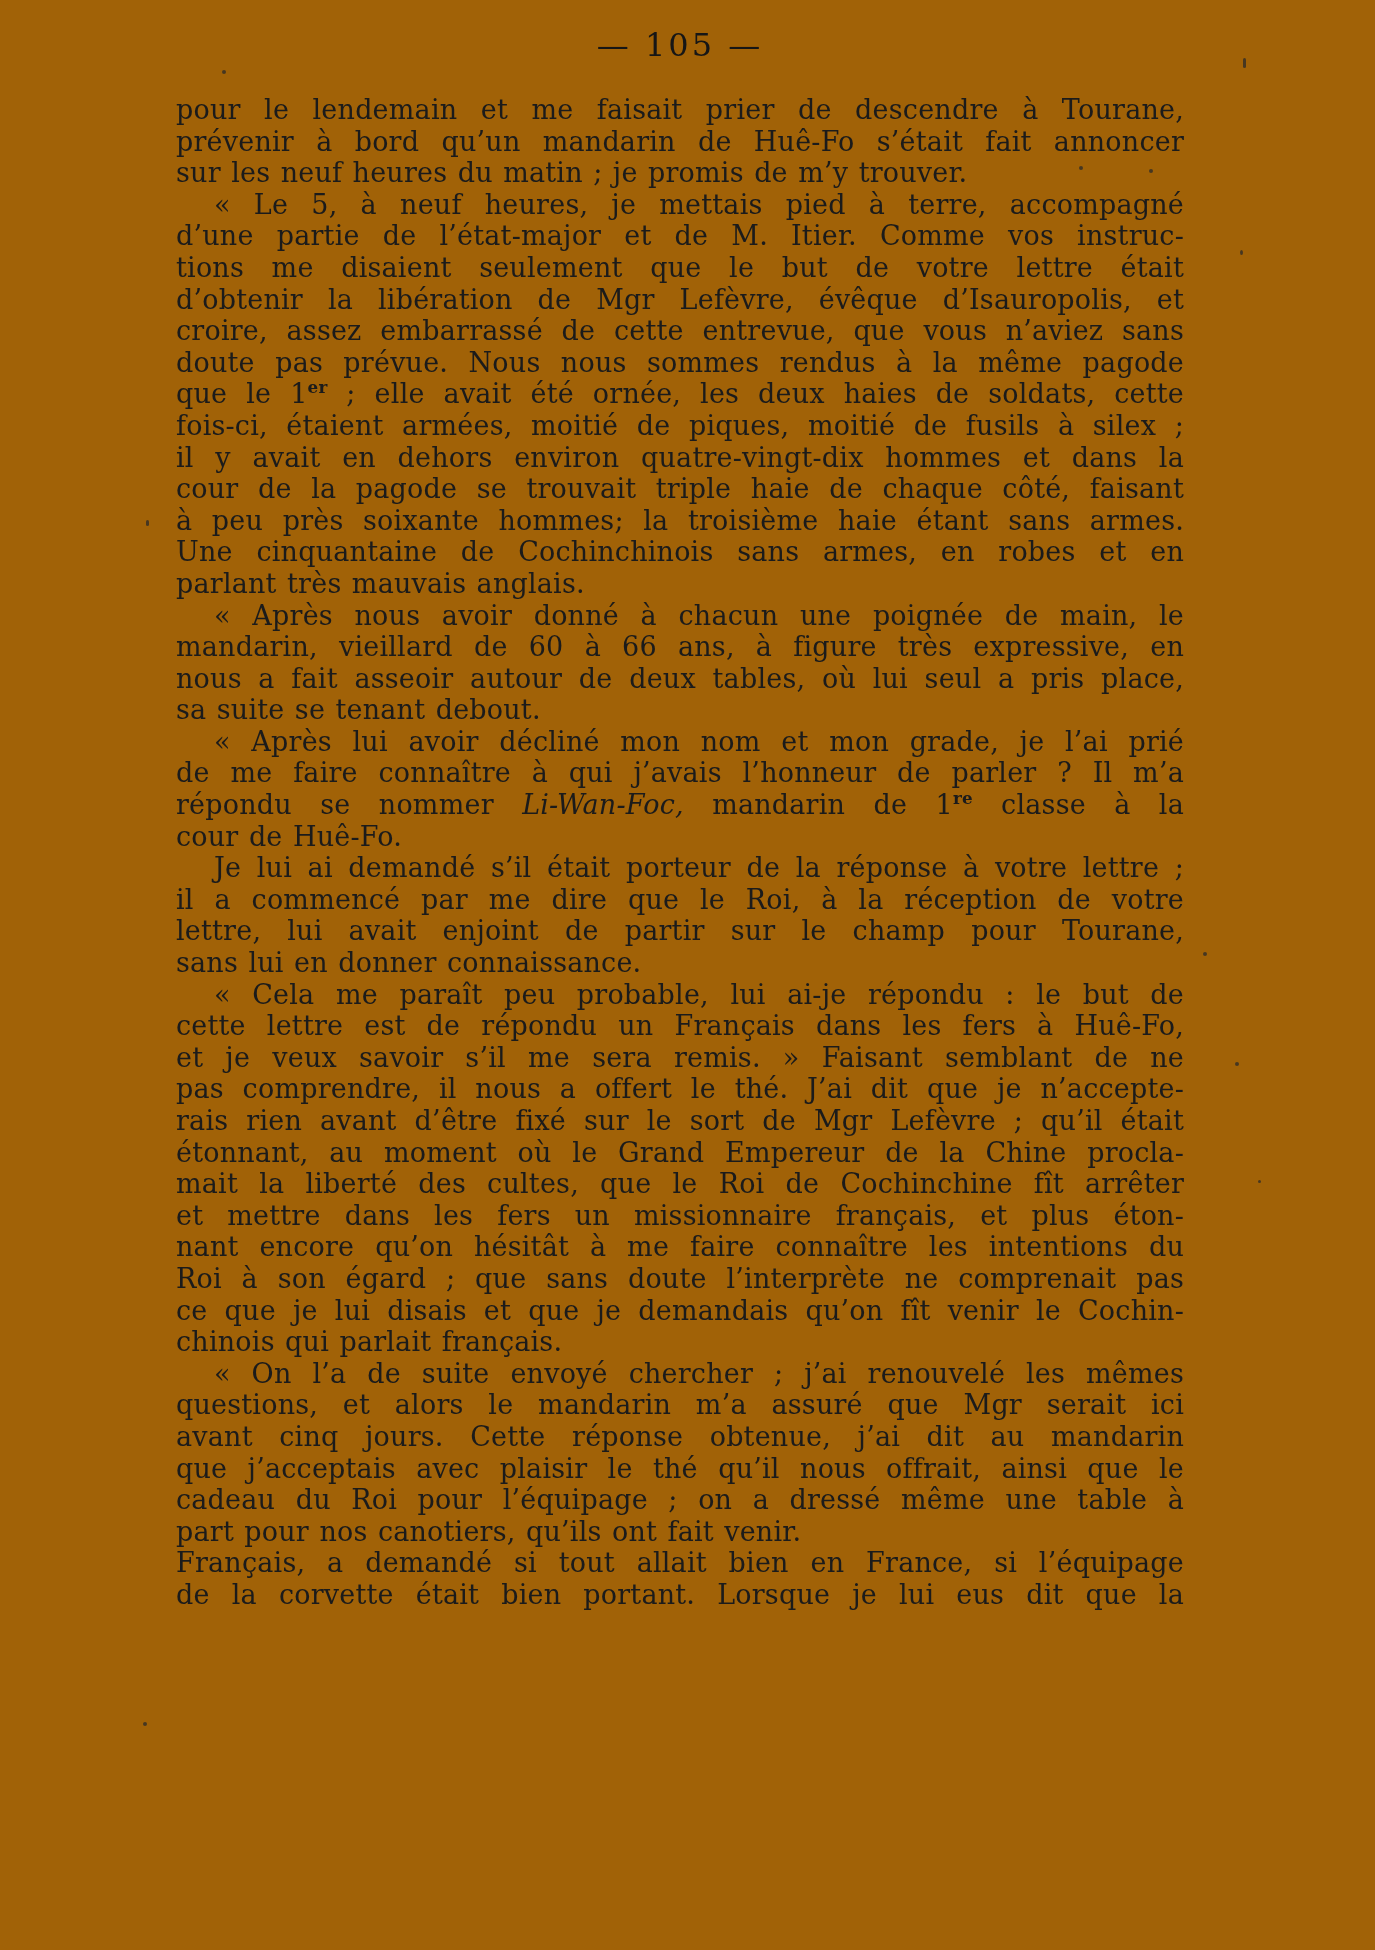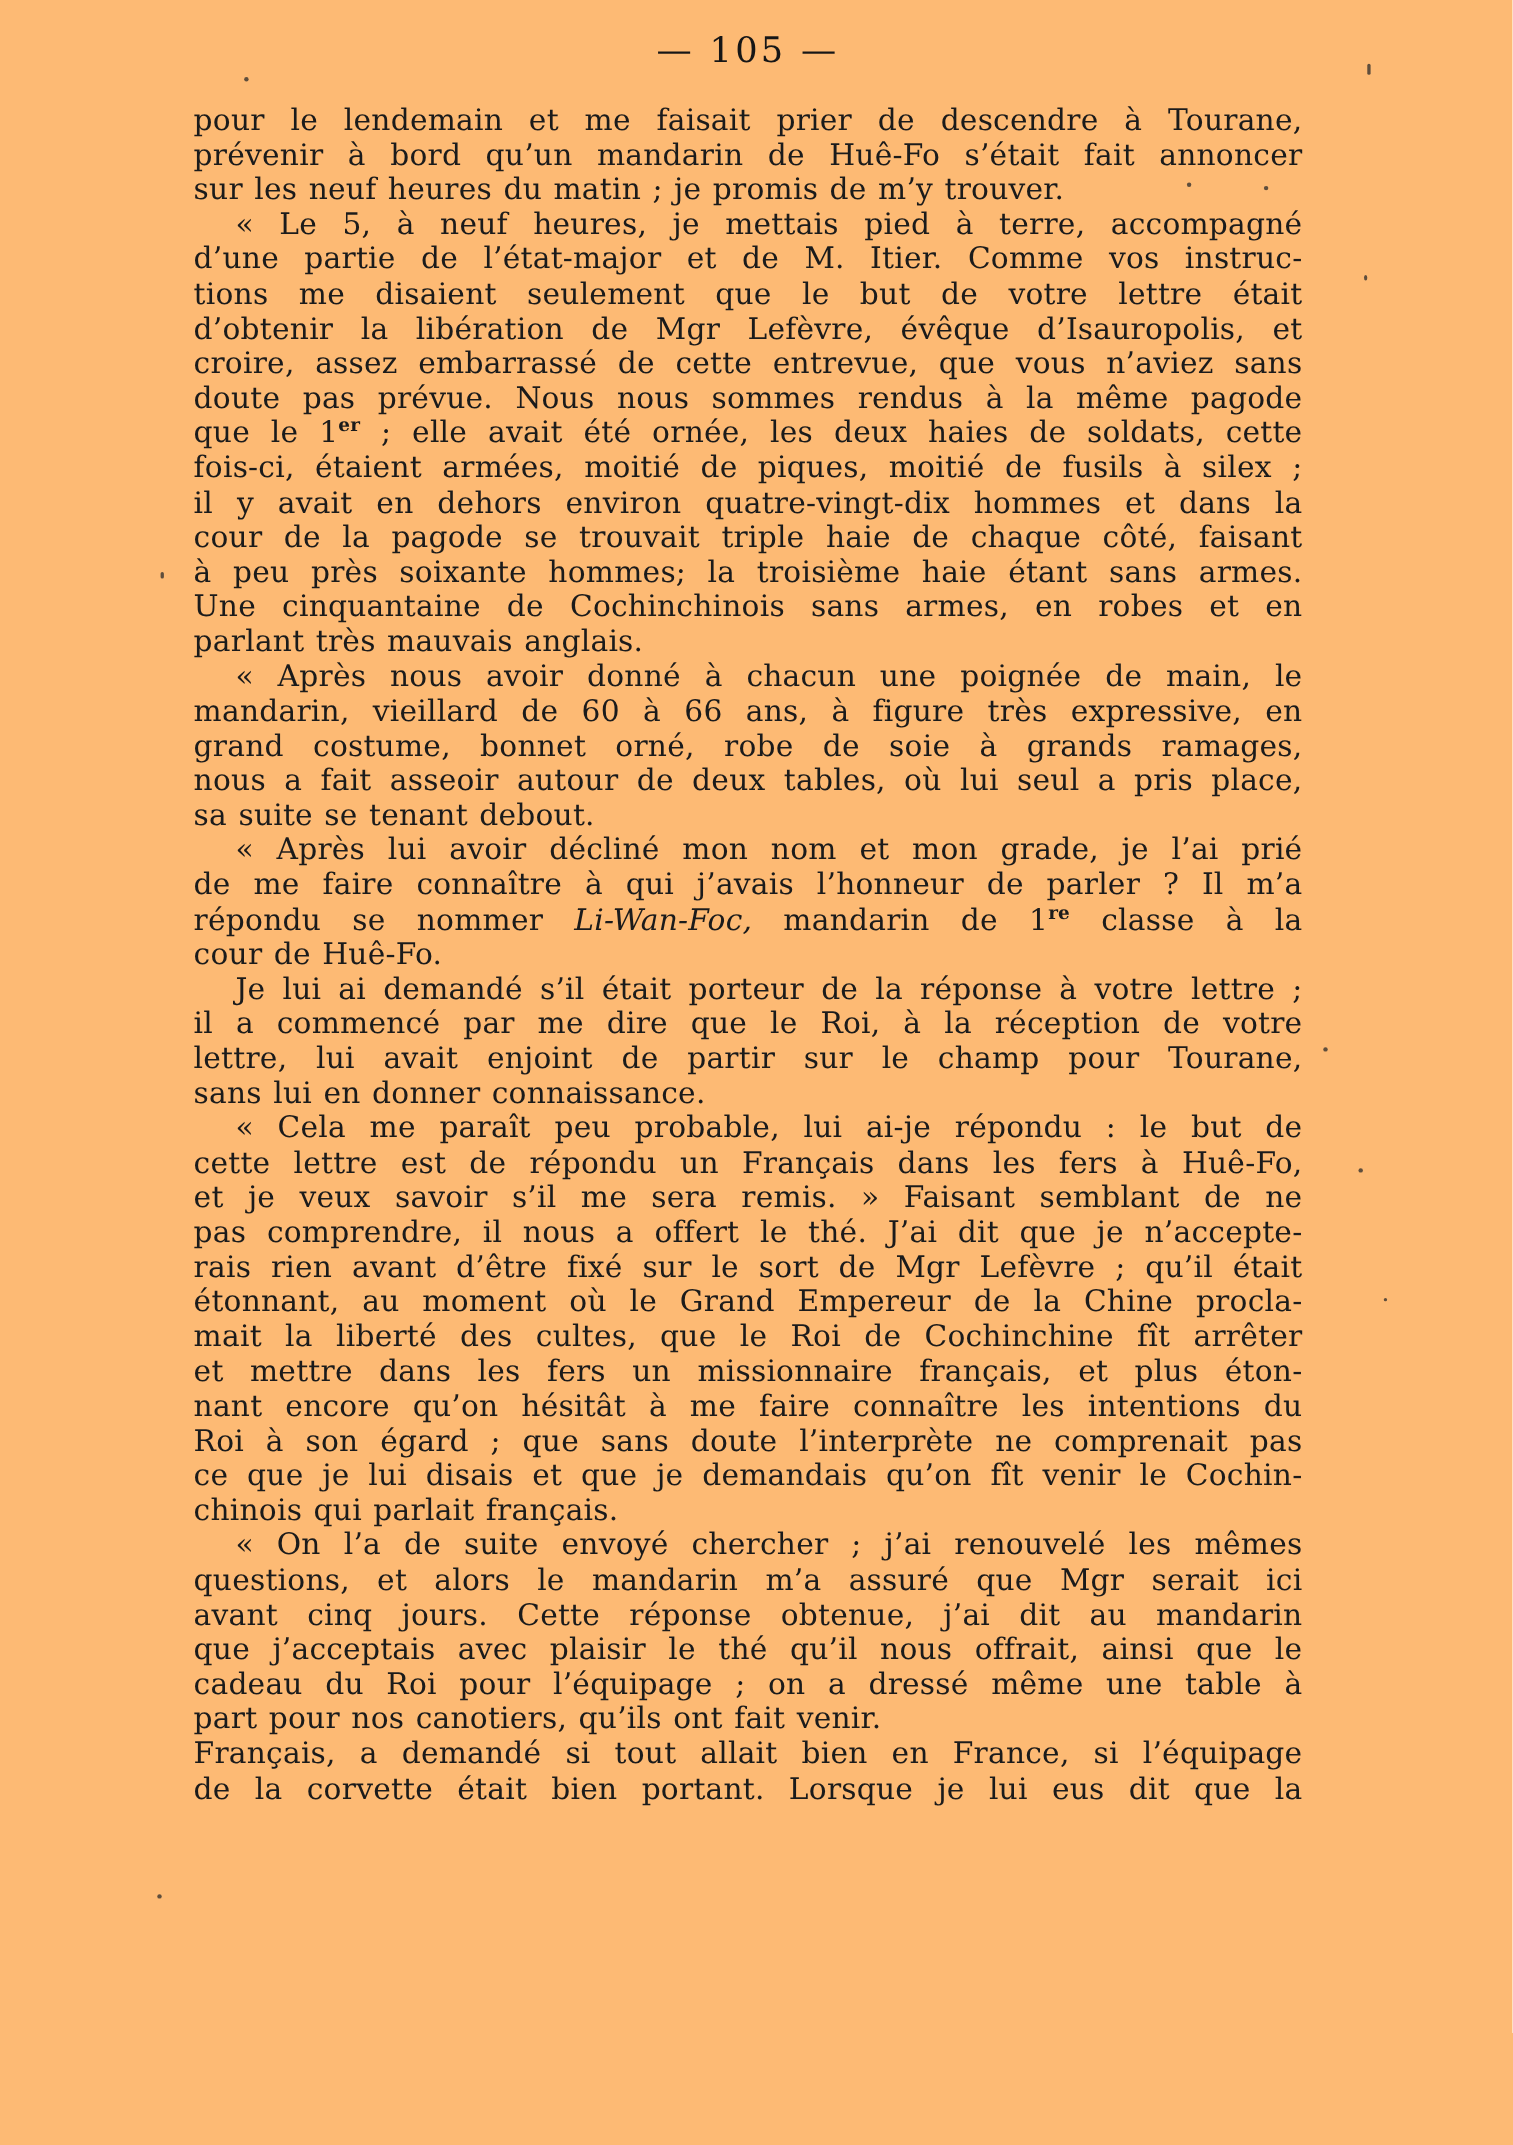--- a/index.html
+++ b/index.html
@@ -4,21 +4,21 @@
 <style>
   html, body {
     margin: 0;
     padding: 0;
     background: #ffffff;
   }
   .page {
     position: relative;
     width: 1375px;
     height: 1950px;
-    background: #fdba74;
+    background: #a16207;
     overflow: hidden;
     font-family: "DejaVu Serif", "Liberation Serif", serif;
     color: #1b1b1b;
   }
   .page-number {
     position: absolute;
     top: 26px;
     left: 176px;
     width: 1008px;
     text-align: center;
@@ -85,21 +85,20 @@
       <div class="line">doute pas prévue. Nous nous sommes rendus à la même pagode</div>
       <div class="line">que le 1<sup>er</sup> ; elle avait été ornée, les deux haies de soldats, cette</div>
       <div class="line">fois-ci, étaient armées, moitié de piques, moitié de fusils à silex ;</div>
       <div class="line">il y avait en dehors environ quatre-vingt-dix hommes et dans la</div>
       <div class="line">cour de la pagode se trouvait triple haie de chaque côté, faisant</div>
       <div class="line">à peu près soixante hommes; la troisième haie étant sans armes.</div>
       <div class="line">Une cinquantaine de Cochinchinois sans armes, en robes et en</div>
       <div class="line lastline">parlant très mauvais anglais.</div>
       <div class="line indent">« Après nous avoir donné à chacun une poignée de main, le</div>
       <div class="line">mandarin, vieillard de 60 à 66 ans, à figure très expressive, en</div>
-      <div class="line">grand costume, bonnet orné, robe de soie à grands ramages,</div>
       <div class="line">nous a fait asseoir autour de deux tables, où lui seul a pris place,</div>
       <div class="line lastline">sa suite se tenant debout.</div>
       <div class="line indent">« Après lui avoir décliné mon nom et mon grade, je l’ai prié</div>
       <div class="line">de me faire connaître à qui j’avais l’honneur de parler ? Il m’a</div>
       <div class="line">répondu se nommer <i>Li-Wan-Foc,</i> mandarin de 1<sup>re</sup> classe à la</div>
       <div class="line lastline">cour de Huê-Fo.</div>
       <div class="line indent">Je lui ai demandé s’il était porteur de la réponse à votre lettre ;</div>
       <div class="line">il a commencé par me dire que le Roi, à la réception de votre</div>
       <div class="line">lettre, lui avait enjoint de partir sur le champ pour Tourane,</div>
       <div class="line lastline">sans lui en donner connaissance.</div>

